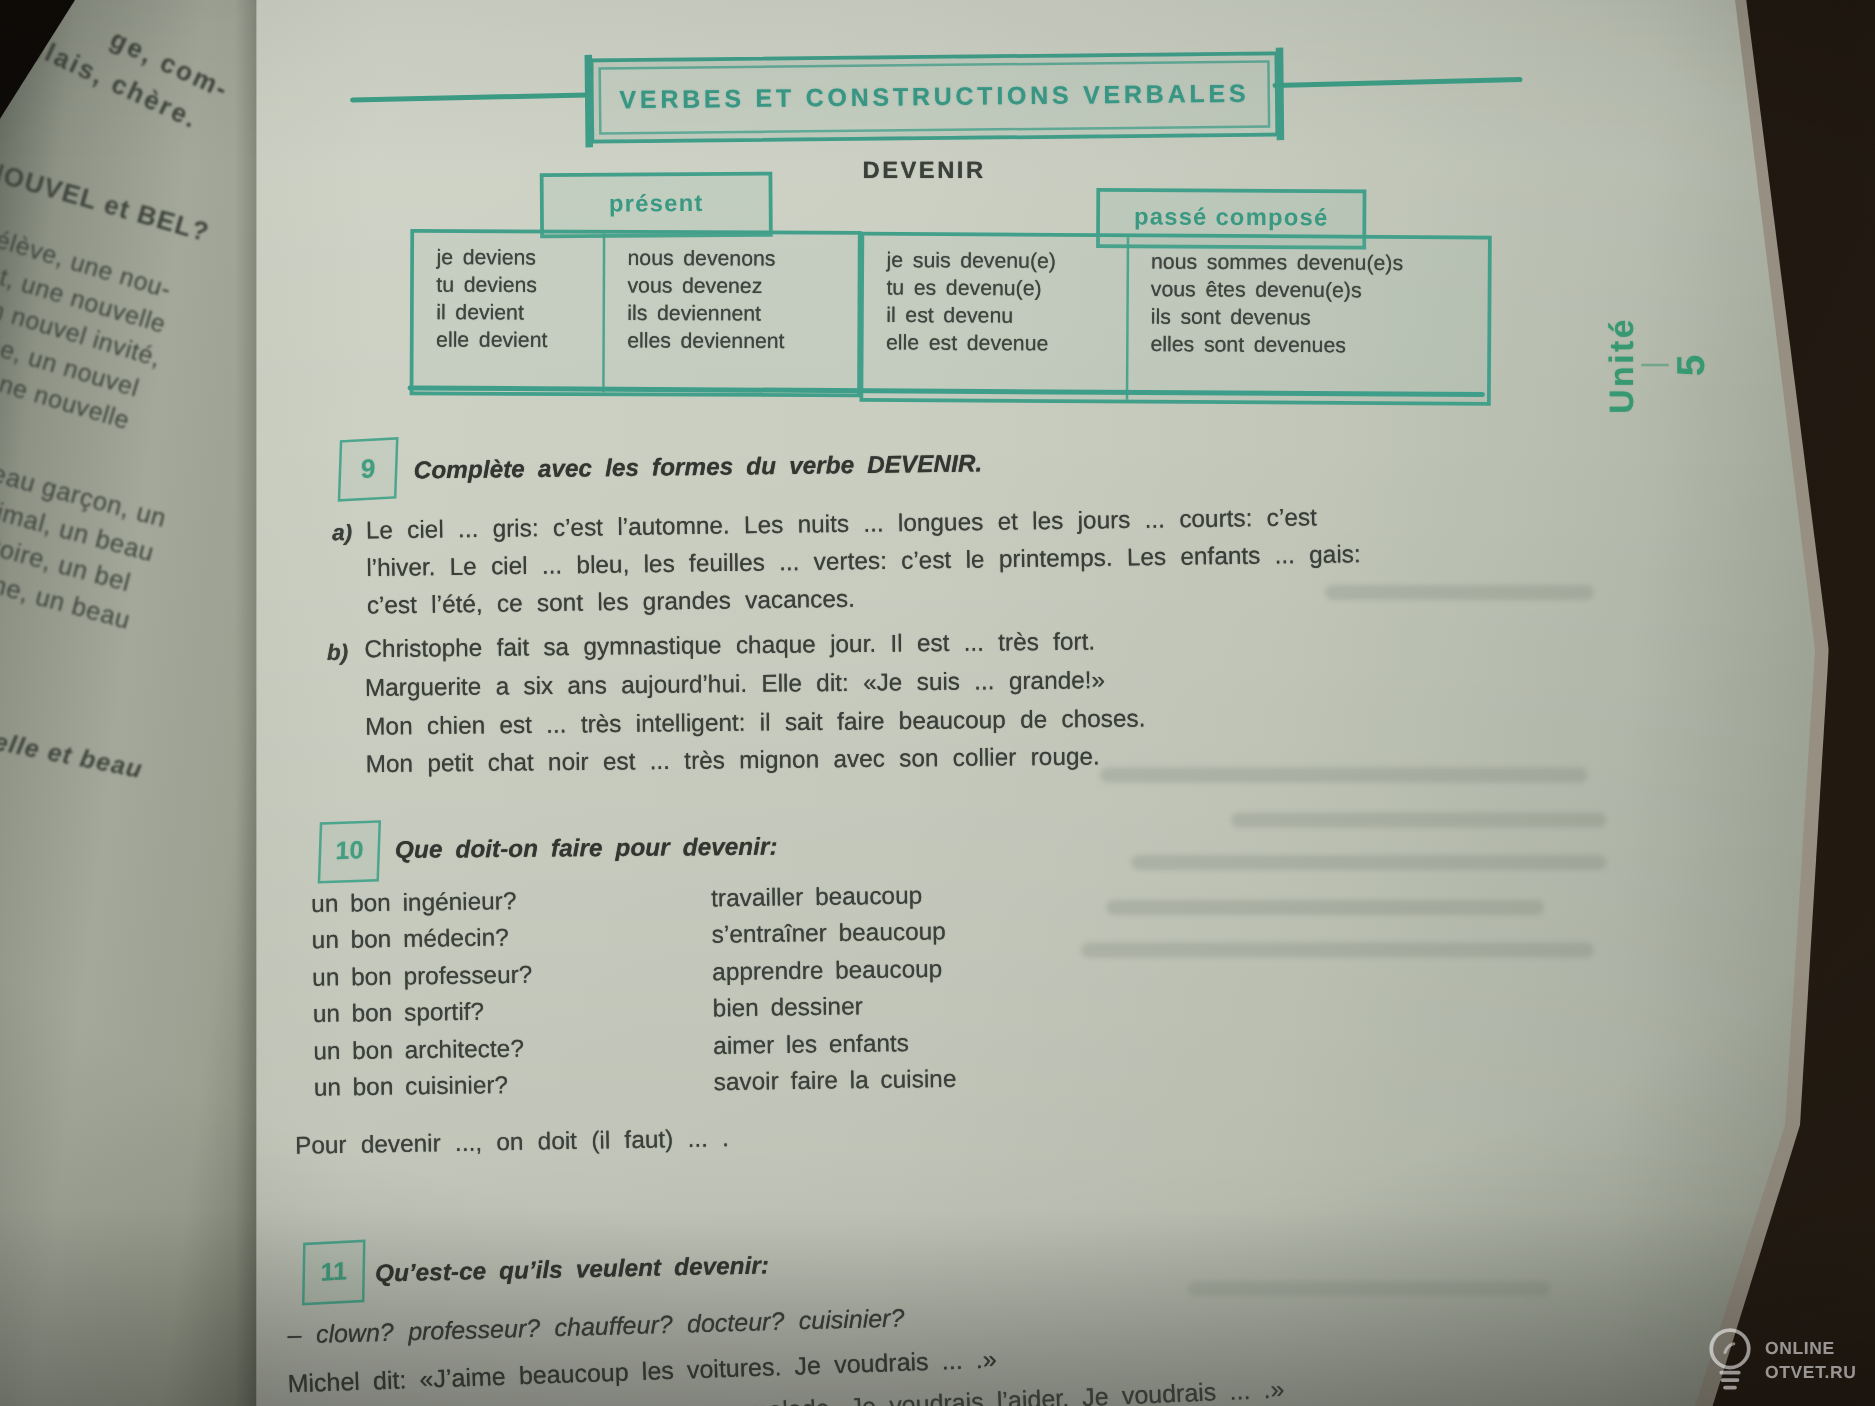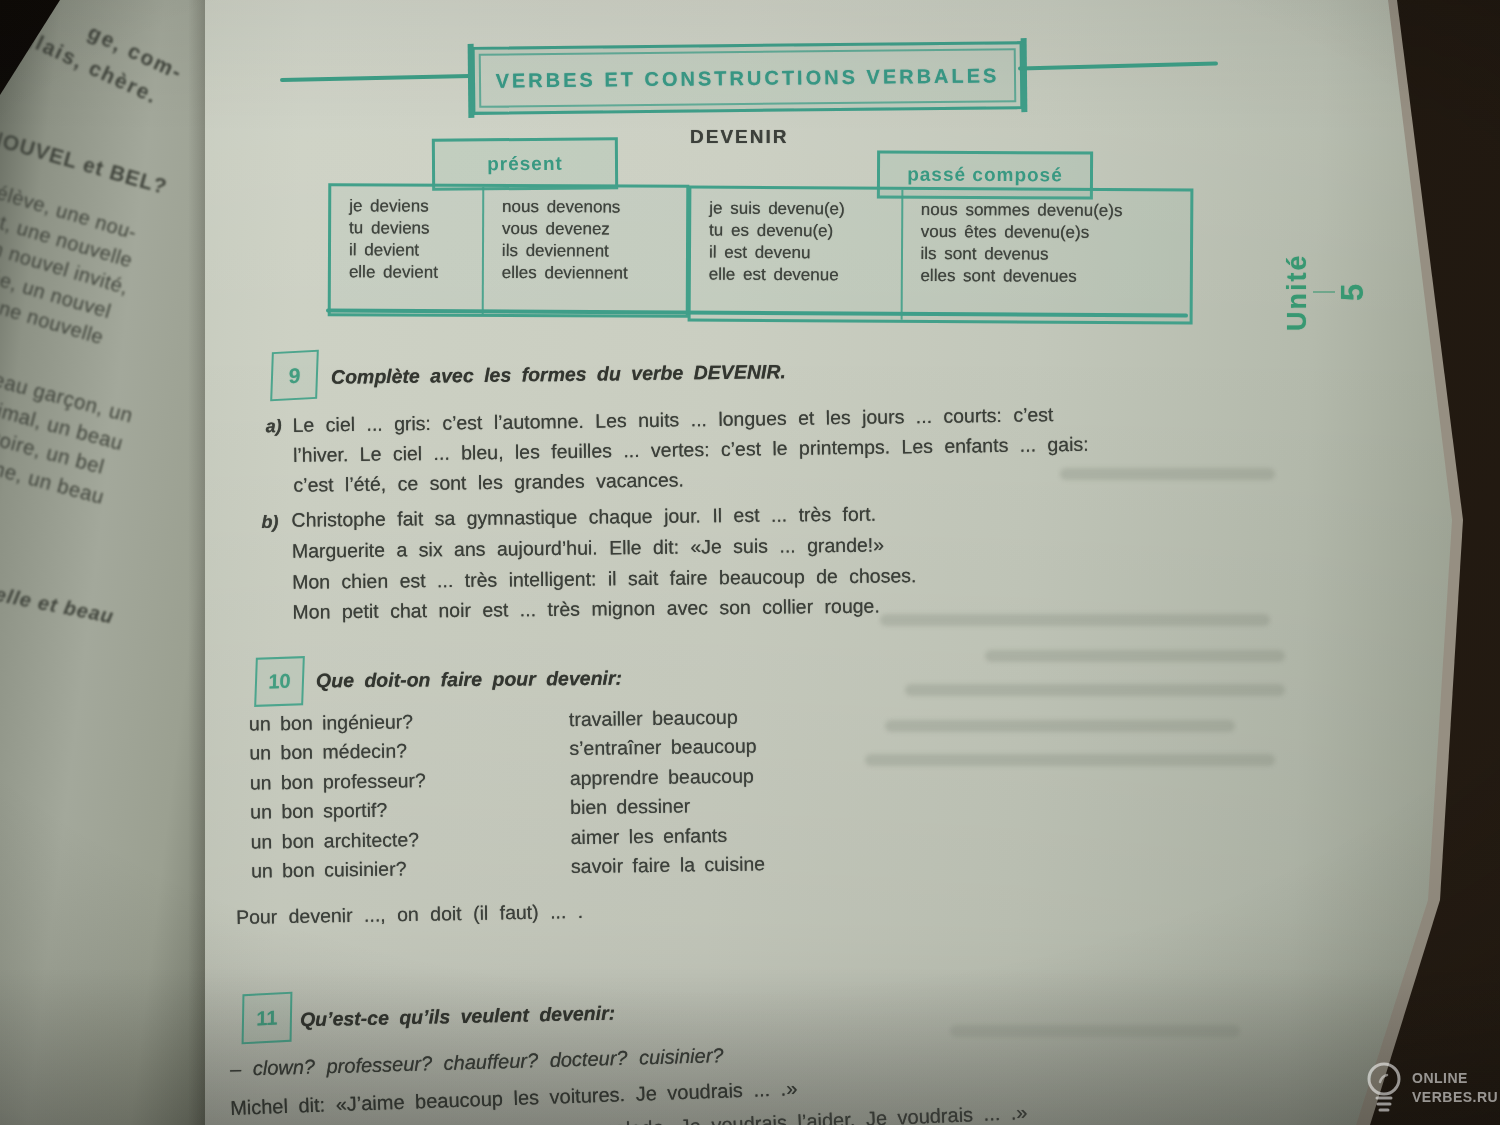--- a/index.html
+++ b/index.html
@@ -254,16 +254,16 @@
   </div>
 
   <div class="watermark">
     <svg width="46" height="60" viewBox="0 0 46 60">
       <circle cx="22" cy="21" r="15" fill="none" stroke="rgba(255,255,255,0.55)" stroke-width="3"></circle>
       <path d="M15 40 h14 M16 46 h12 M18 52 h8" fill="none" stroke="rgba(255,255,255,0.55)" stroke-width="3" stroke-linecap="round"></path>
       <path d="M18 24 q2 -6 7 -7" fill="none" stroke="rgba(255,255,255,0.45)" stroke-width="2.5" stroke-linecap="round"></path>
     </svg>
     <div class="wm-text">
       <div>ONLINE</div>
-      <div>VERBES.RU</div>
+      <div>OTVET.RU</div>
     </div>
   </div>
 </div>
 
 </body></html>

